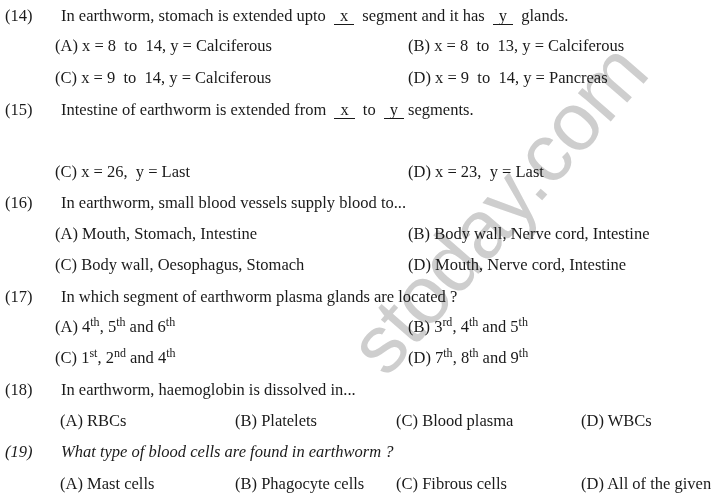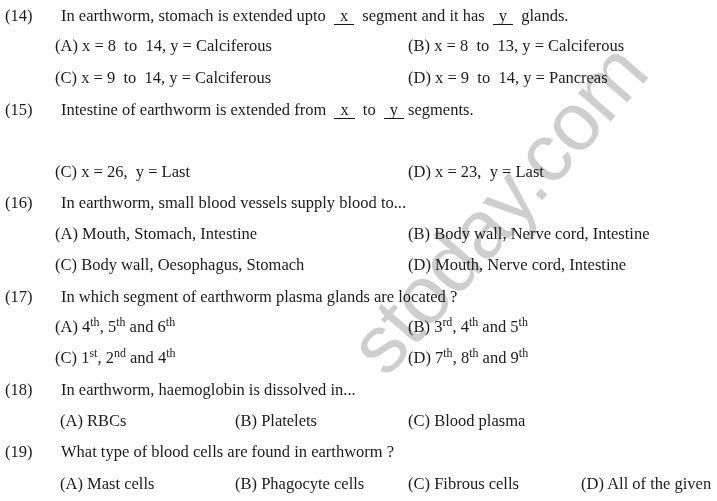--- a/index.html
+++ b/index.html
@@ -32,21 +32,21 @@
       position: absolute;
       left: 61px;
     }
     .opt {
       position: absolute;
     }
     .c1 { left: 55px; }
     .c2 { left: 408px; }
     .q4c1 { left: 52px; margin-left: 8px; }
     .q4c2 { left: 235px; }
-    .q4c3 { left: 408px; }
+    .q4c3 { left: 396px; }
     .q4c4 { left: 581px; }
     .blank {
       display: inline-block;
       border-bottom: 1px solid #1a1a1a;
       line-height: 17px;
       height: 17px;
       padding: 0 6px;
       margin: 0 4px;
       text-align: center;
     }
@@ -133,23 +133,24 @@
   </div>
 
   <div class="line" style="top:379px;">
     <span class="qnum">(18)</span>
     <span class="qtext">In earthworm, haemoglobin is dissolved in...</span>
   </div>
   <div class="line" style="top:410px;">
     <span class="opt q4c1"><span>(A)</span> <span>RBCs</span></span>
     <span class="opt q4c2"><span>(B)</span> <span>Platelets</span></span>
     <span class="opt q4c3"><span>(C)</span> <span>Blood plasma</span></span>
+    <span class="opt q4c4"><span>(D)</span> <span>WBCs</span></span>
   </div>
 
-  <div class="line" style="top:441px;">
+  <div class="line" style="top:441px;font-style:italic;">
     <span class="qnum">(19)</span>
     <span class="qtext">What type of blood cells are found in earthworm ?</span>
   </div>
   <div class="line" style="top:473px;">
     <span class="opt q4c1"><span>(A)</span> <span>Mast cells</span></span>
     <span class="opt q4c2"><span>(B)</span> <span>Phagocyte cells</span></span>
     <span class="opt q4c3"><span>(C)</span> <span>Fibrous cells</span></span>
     <span class="opt q4c4"><span>(D)</span> <span>All of the given</span></span>
   </div>
 

